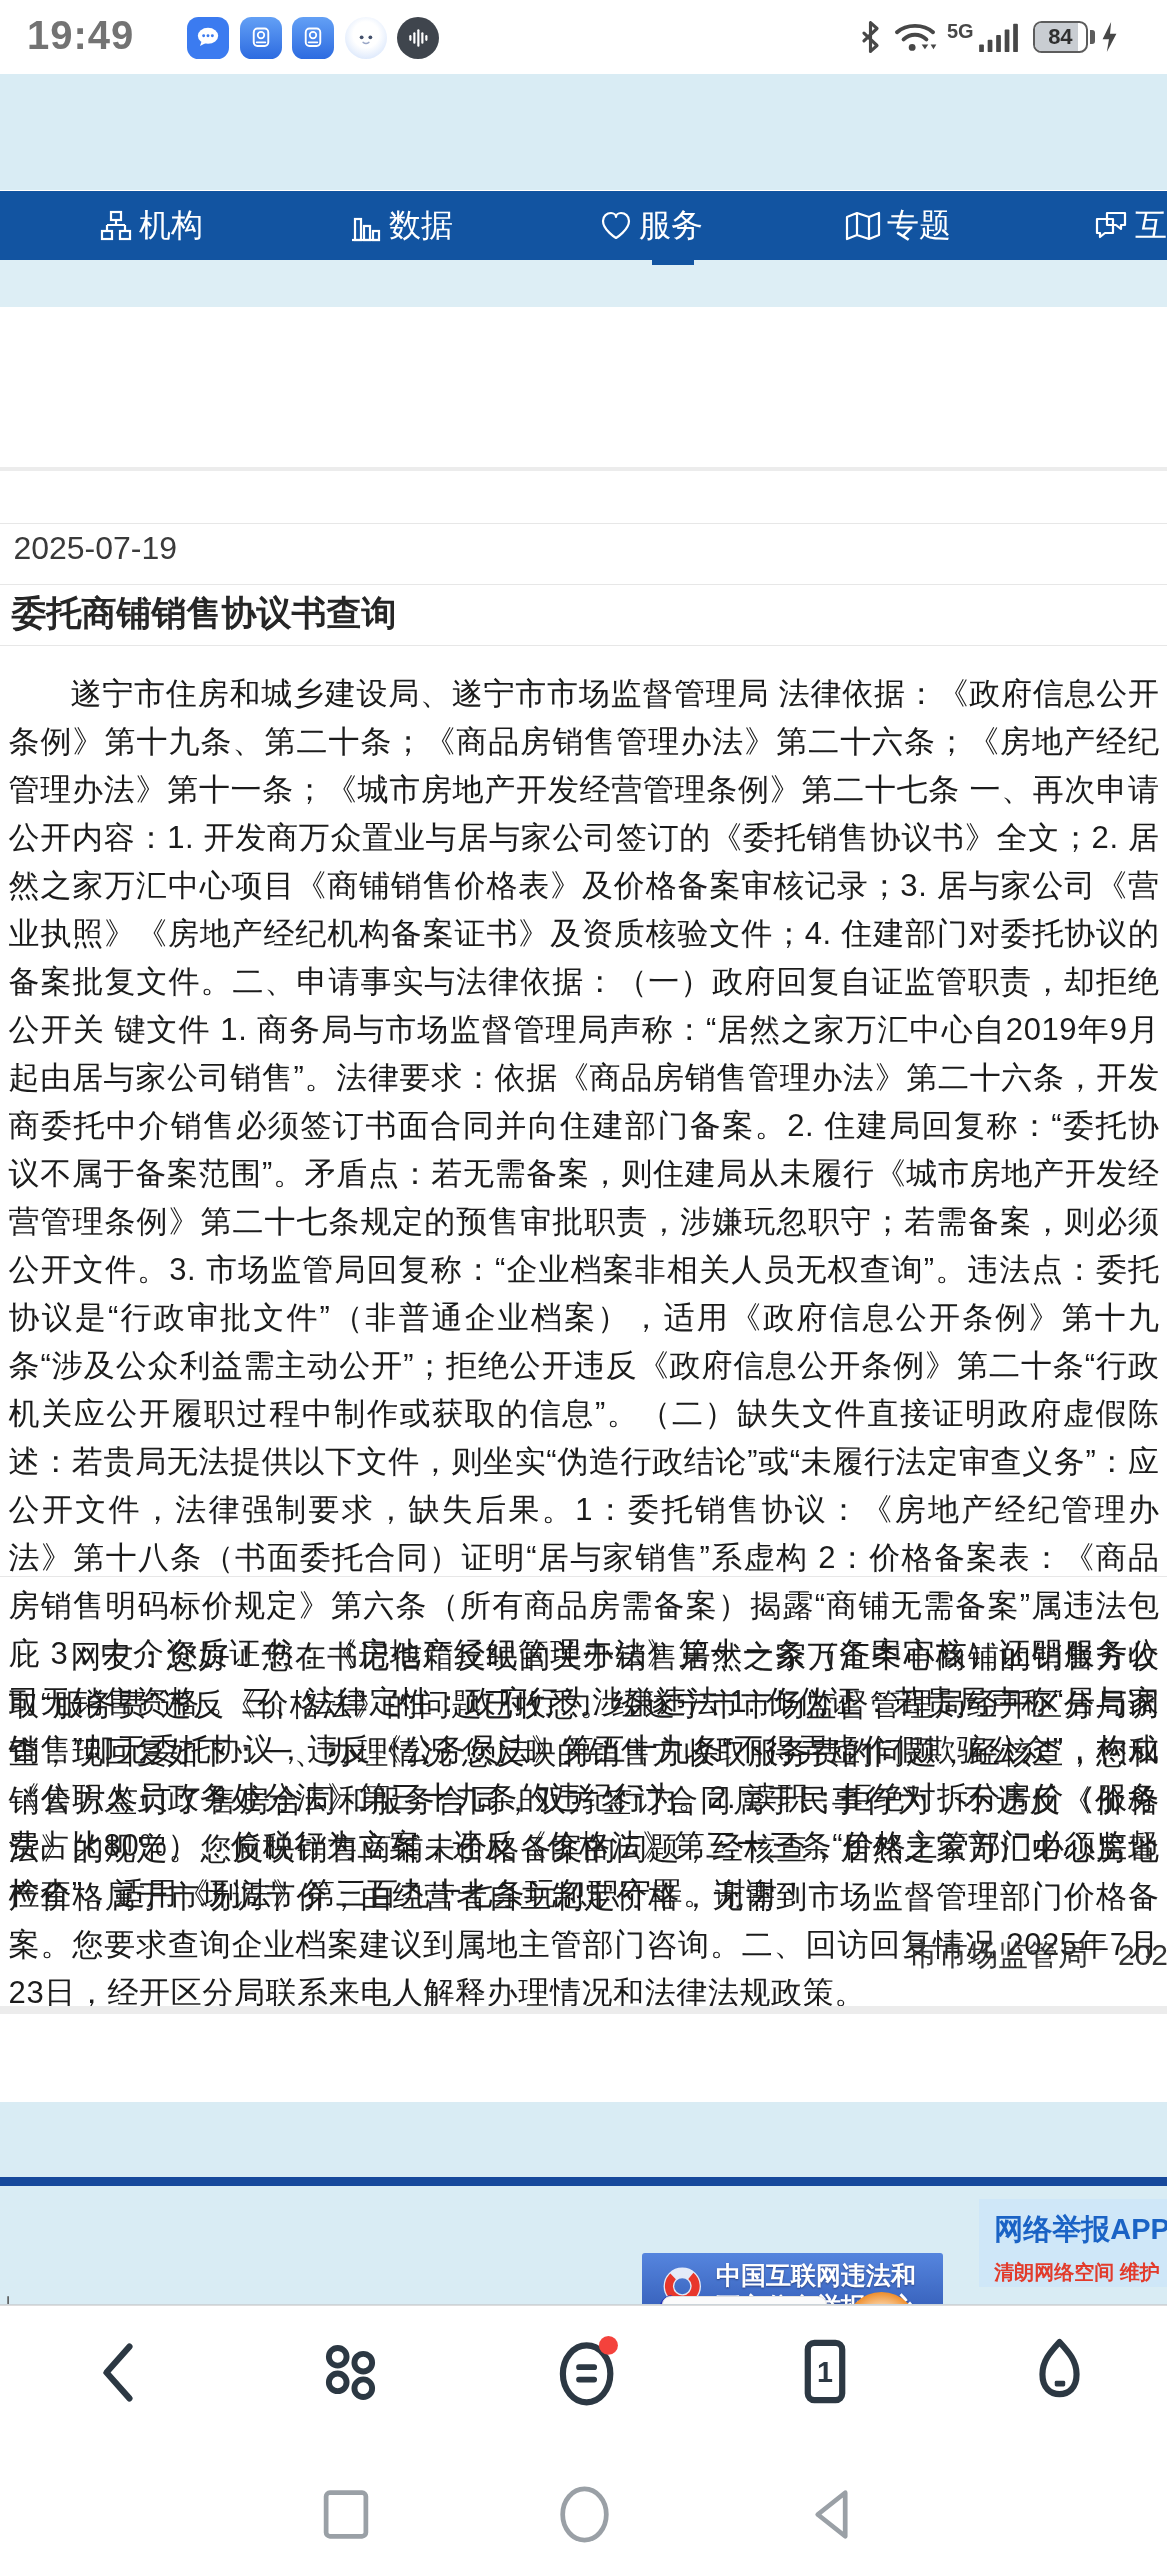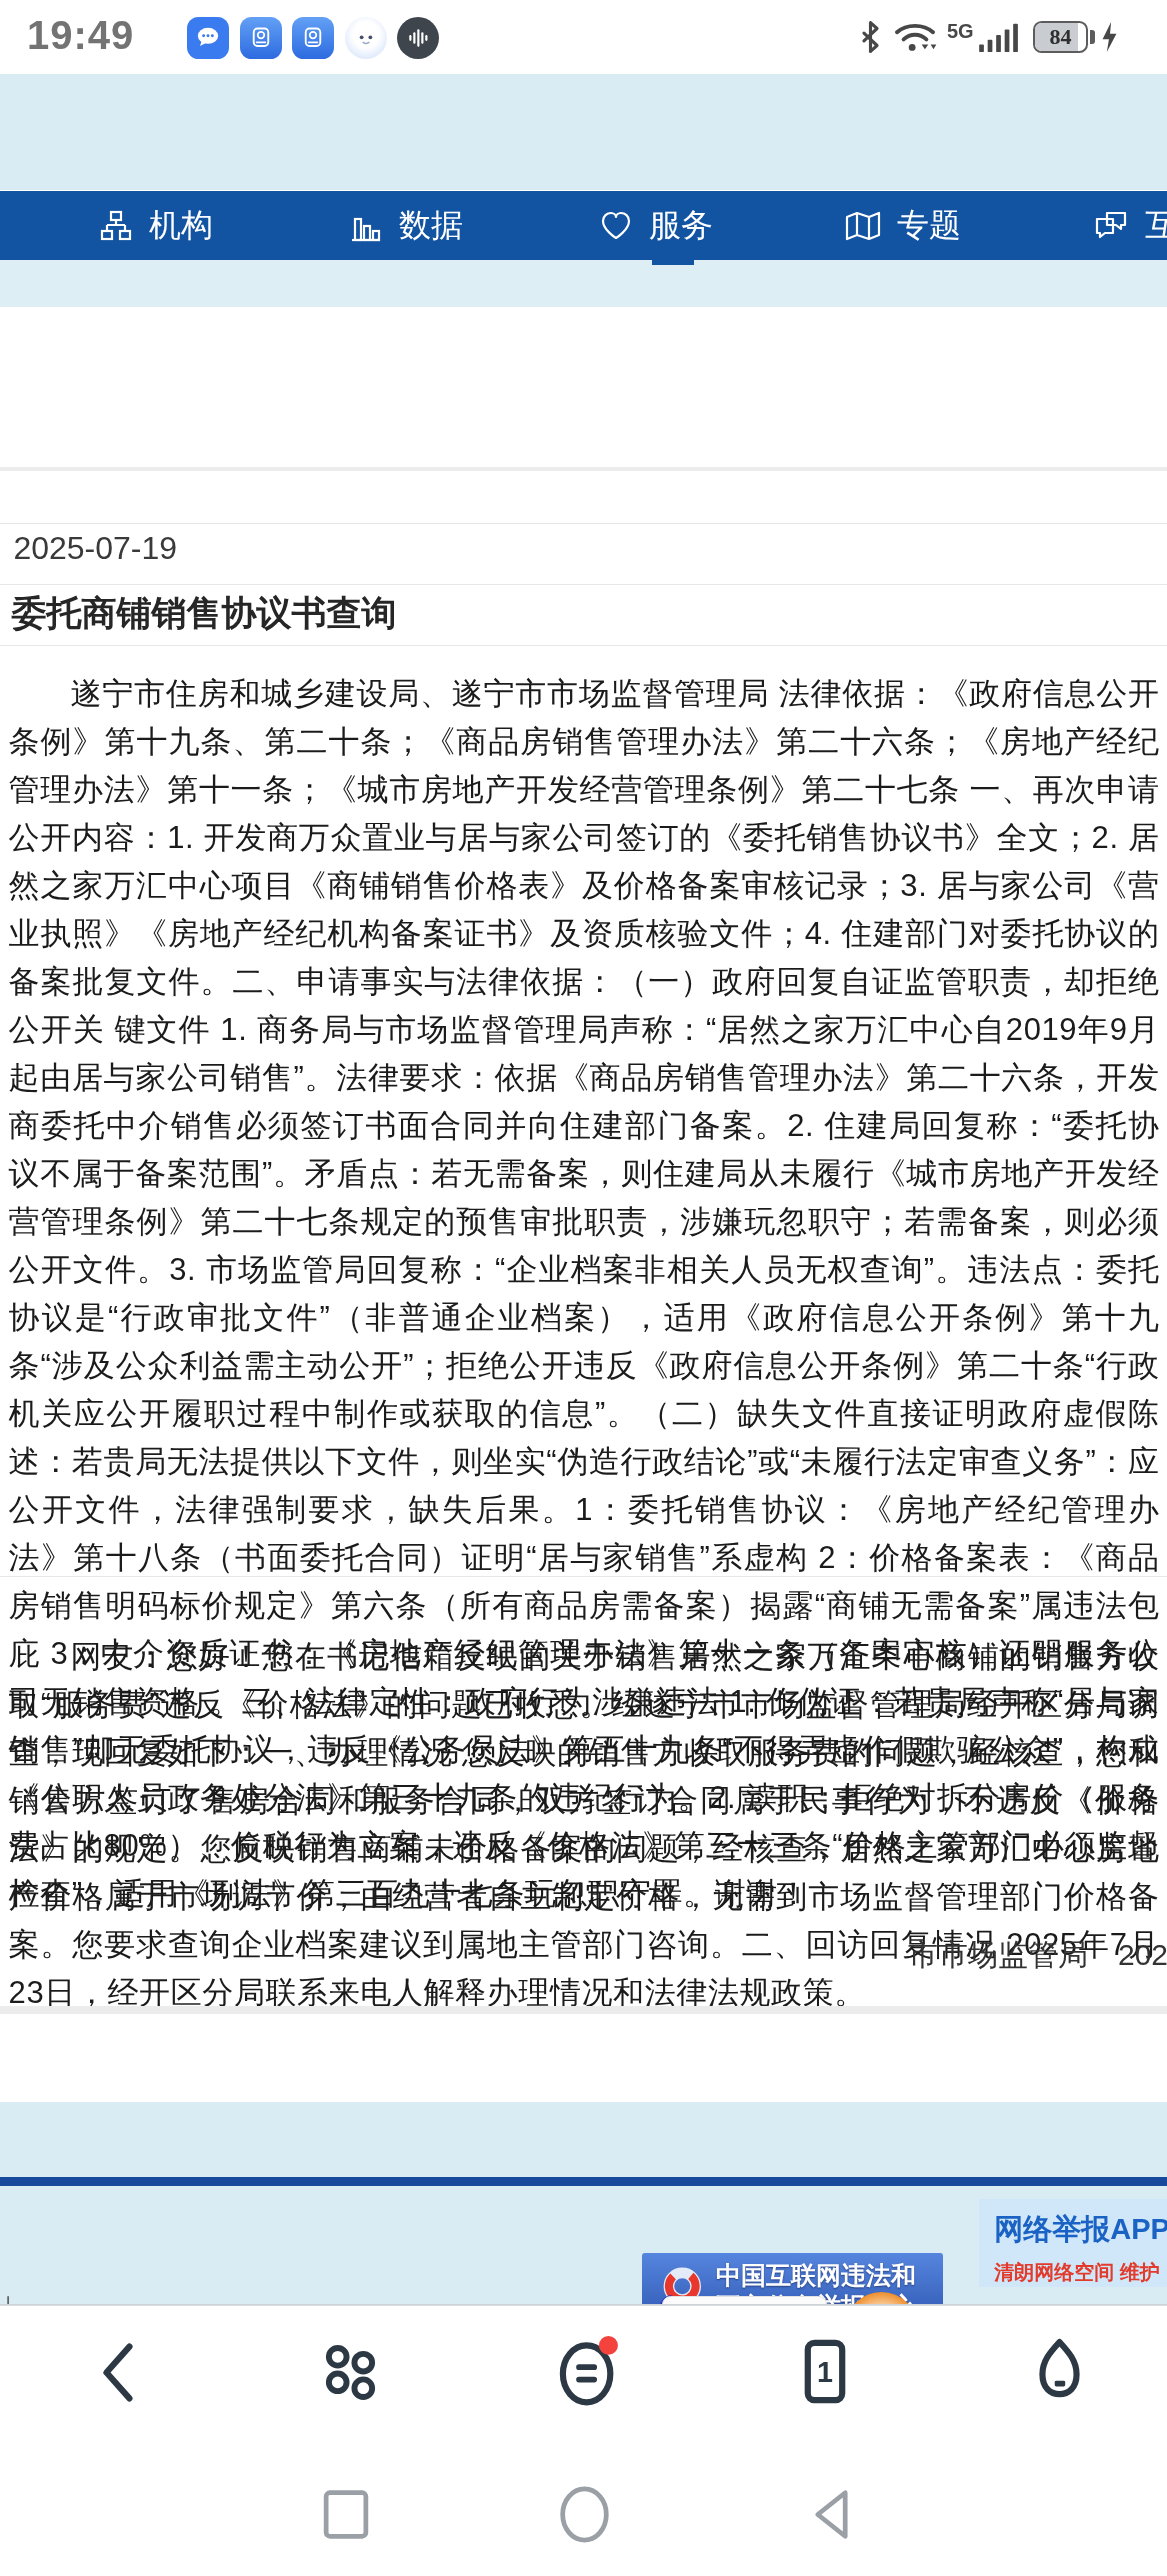--- a/index.html
+++ b/index.html
@@ -12,28 +12,28 @@
 
   
   .time { left:27px; top:13.4px; font-size:40px; font-weight:600; color:#737373; letter-spacing:1px; }
   .notif-row { left:187px; top:17px; display:flex; gap:10.5px; }
   .notif { width:42px; height:42px; border-radius:11.4px; display:flex; align-items:center; justify-content:center; }
   .sb-right { top:19px; display:flex; align-items:center; }
   .net-label { font-size:20px; font-weight:700; color:#474747; }
   .battery { width:55px; height:32px; border:2.9px solid #5c5c5c; border-radius:8.6px; position:relative; overflow:hidden; }
   .battery .fill { position:absolute; left:0; top:0; bottom:0; width:84%; background:#c9cdd2; }
   .battery .pct { position:absolute; inset:0; display:flex; align-items:center; justify-content:center;
-                  font-size:22px; font-weight:700; color:#2f2f2f;font-family:Liberation Serif, serif; }
+                  font-size:22px; font-weight:700; color:#2f2f2f; }
   .bat-nub { width:4.8px; height:13.4px; background:#5c5c5c; border-radius:0 2.9px 2.9px 0; margin-left:1.9px; }
 
   
   .band-lightblue-top { left:0; top:74px; width:1168px; height:116px; background:#d9ecf4; }
   .navbar { left:0; top:191px; width:1168px; height:70px; background:#1254a1; overflow:hidden; }
   .band-lightblue-bot { left:0; top:260px; width:1168px; height:47px; background:#ddeef5; }
-  .nav-item { position:absolute; top:0; height:70px; display:flex; align-items:center; gap:16px; cursor:pointer; }
+  .nav-item { position:absolute; top:0; height:70px; display:flex; align-items:center; gap:6px; cursor:pointer; }
   .nav-label { color:#fff; font-size:32px; }
   .nav-tick { left:652px; top:260px; width:42px; height:4.8px; background:#1254a1; }
 
   
   .breadcrumb { left:0; top:325px; width:1168px; height:64px; background:#f4f5f7;
                 display:flex; align-items:center; padding-left:11.4px; font-size:30.5px; }
   .bc-link { color:#2e5ca6; }
   .bc-sep { color:#999; margin:0 13.4px; font-size:27px; }
   .bc-cur { color:#595959; }
 

